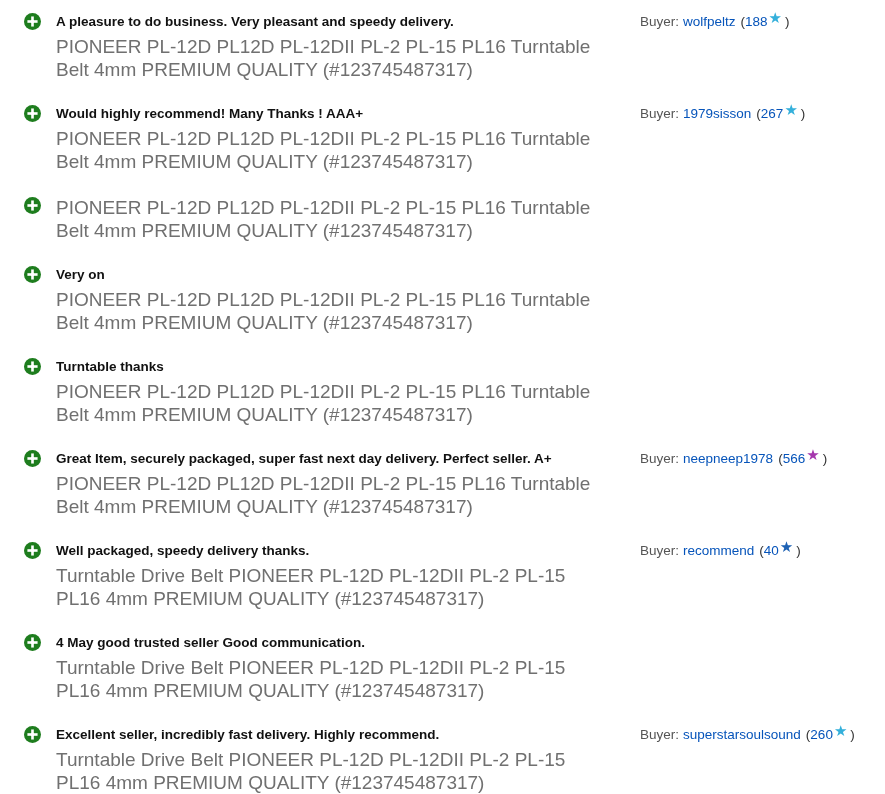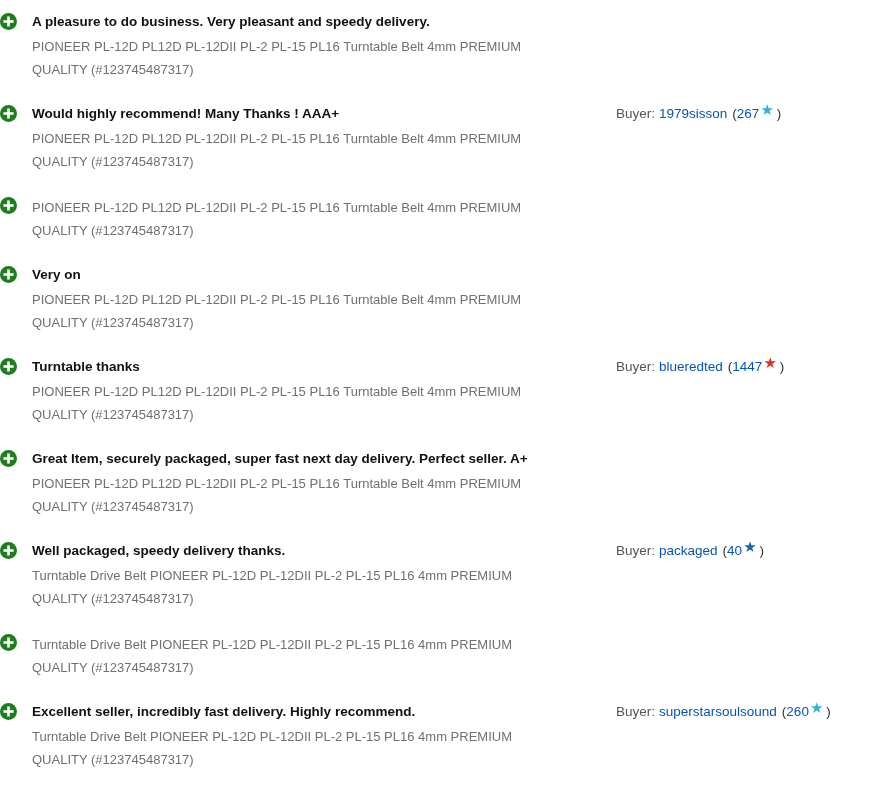--- a/index.html
+++ b/index.html
@@ -11,21 +11,21 @@
   #page {
     width: 885px;
     min-height: 794px;
     box-sizing: border-box;
     padding-top: 12px;
     background: #ffffff;
   }
   .row {
     display: flex;
     align-items: flex-start;
-    padding-left: 0;
+    padding-left: 24px;
     margin-bottom: 23px;
   }
   .icon-cell {
     width: 17px;
     height: 17px;
     margin-right: 15px;
     margin-top: 1px;
     flex: none;
   }
   .icon-cell svg { display: block; }
@@ -36,21 +36,21 @@
   .comment {
     font-size: 13.5px;
     font-weight: 700;
     color: var(--comment-text, #111111);
     line-height: 20px;
     margin-bottom: 3px;
   }
   .item-link {
     display: block;
     max-width: 535px;
-    font-size: 13px;
+    font-size: 19px;
     color: var(--item-text, #707070);
     line-height: 23px;
     text-decoration: none;
     cursor: pointer;
   }
   .buyer-cell {
     flex: none;
     font-size: 13.5px;
     line-height: 20px;
     white-space: nowrap;
@@ -90,20 +90,23 @@
     <span class="icon-cell">
       <svg width="17" height="17" viewBox="0 0 17 17">
         <circle cx="8.5" cy="8.5" r="8.5" fill="#1e7d1e"></circle>
         <path d="M7 3.2 h3 v3.8 h3.8 v3 h-3.8 v3.8 h-3 v-3.8 h-3.8 v-3 h3.8 z" fill="#ffffff" stroke="#1e7d1e" stroke-width="0.4"></path>
       </svg>
     </span>
     <div class="main-cell">
       <div class="comment">A pleasure to do business. Very pleasant and speedy delivery.</div>
       <a class="item-link">PIONEER PL-12D PL12D PL-12DII PL-2 PL-15 PL16 Turntable Belt 4mm PREMIUM QUALITY (#123745487317)</a>
     </div>
+    <div class="buyer-cell">
+      <span class="buyer-label">Buyer:</span><a class="buyer-username">wolfpeltz</a><span class="paren-open">(</span><a class="fb-count">188</a><a class="fb-star" style="color: rgb(53, 176, 219);">★</a><span class="paren-close">)</span>
+    </div>
   </div>
 
   <div class="row">
     <span class="icon-cell">
       <svg width="17" height="17" viewBox="0 0 17 17">
         <circle cx="8.5" cy="8.5" r="8.5" fill="#1e7d1e"></circle>
         <path d="M7 3.2 h3 v3.8 h3.8 v3 h-3.8 v3.8 h-3 v-3.8 h-3.8 v-3 h3.8 z" fill="#ffffff" stroke="#1e7d1e" stroke-width="0.4"></path>
       </svg>
     </span>
     <div class="main-cell">
@@ -144,62 +147,63 @@
     <span class="icon-cell">
       <svg width="17" height="17" viewBox="0 0 17 17">
         <circle cx="8.5" cy="8.5" r="8.5" fill="#1e7d1e"></circle>
         <path d="M7 3.2 h3 v3.8 h3.8 v3 h-3.8 v3.8 h-3 v-3.8 h-3.8 v-3 h3.8 z" fill="#ffffff" stroke="#1e7d1e" stroke-width="0.4"></path>
       </svg>
     </span>
     <div class="main-cell">
       <div class="comment">Turntable thanks</div>
       <a class="item-link">PIONEER PL-12D PL12D PL-12DII PL-2 PL-15 PL16 Turntable Belt 4mm PREMIUM QUALITY (#123745487317)</a>
     </div>
-    <div class="buyer-cell">
-      <span class="buyer-label">Buyer:</span><a class="buyer-username">blueredted</a><span class="paren-open">(</span><a class="fb-count">1447</a><a class="fb-star" style="color: rgb(216, 54, 42);">★</a><span class="paren-close">)</span>
-    </div>
   </div>
 
   <div class="row">
     <span class="icon-cell">
       <svg width="17" height="17" viewBox="0 0 17 17">
         <circle cx="8.5" cy="8.5" r="8.5" fill="#1e7d1e"></circle>
         <path d="M7 3.2 h3 v3.8 h3.8 v3 h-3.8 v3.8 h-3 v-3.8 h-3.8 v-3 h3.8 z" fill="#ffffff" stroke="#1e7d1e" stroke-width="0.4"></path>
       </svg>
     </span>
     <div class="main-cell">
       <div class="comment">Great Item, securely packaged, super fast next day delivery. Perfect seller. A+</div>
       <a class="item-link">PIONEER PL-12D PL12D PL-12DII PL-2 PL-15 PL16 Turntable Belt 4mm PREMIUM QUALITY (#123745487317)</a>
+    </div>
+    <div class="buyer-cell">
+      <span class="buyer-label">Buyer:</span><a class="buyer-username">neepneep1978</a><span class="paren-open">(</span><a class="fb-count">566</a><a class="fb-star" style="color: rgb(165, 55, 173);">★</a><span class="paren-close">)</span>
     </div>
   </div>
 
   <div class="row">
     <span class="icon-cell">
       <svg width="17" height="17" viewBox="0 0 17 17">
         <circle cx="8.5" cy="8.5" r="8.5" fill="#1e7d1e"></circle>
         <path d="M7 3.2 h3 v3.8 h3.8 v3 h-3.8 v3.8 h-3 v-3.8 h-3.8 v-3 h3.8 z" fill="#ffffff" stroke="#1e7d1e" stroke-width="0.4"></path>
       </svg>
     </span>
     <div class="main-cell">
       <div class="comment">Well packaged, speedy delivery thanks.</div>
       <a class="item-link">Turntable Drive Belt PIONEER PL-12D PL-12DII PL-2 PL-15 PL16 4mm PREMIUM QUALITY (#123745487317)</a>
     </div>
     <div class="buyer-cell">
-      <span class="buyer-label">Buyer:</span><a class="buyer-username">packaged</a><span class="paren-open">(</span><a class="fb-count">40</a><a class="fb-star" style="color: rgb(30, 98, 180);">★</a><span class="paren-close">)</span>
-    </div>
-  </div>
-
-  <div class="row">
-    <span class="icon-cell">
-      <svg width="17" height="17" viewBox="0 0 17 17">
-        <circle cx="8.5" cy="8.5" r="8.5" fill="#1e7d1e"></circle>
-        <path d="M7 3.2 h3 v3.8 h3.8 v3 h-3.8 v3.8 h-3 v-3.8 h-3.8 v-3 h3.8 z" fill="#ffffff" stroke="#1e7d1e" stroke-width="0.4"></path>
-      </svg>
-    </span>
-    <div class="main-cell">
+      <span class="buyer-label">Buyer:</span><a class="buyer-username">recommend</a><span class="paren-open">(</span><a class="fb-count">40</a><a class="fb-star" style="color: rgb(30, 98, 180);">★</a><span class="paren-close">)</span>
+    </div>
+  </div>
+
+  <div class="row">
+    <span class="icon-cell">
+      <svg width="17" height="17" viewBox="0 0 17 17">
+        <circle cx="8.5" cy="8.5" r="8.5" fill="#1e7d1e"></circle>
+        <path d="M7 3.2 h3 v3.8 h3.8 v3 h-3.8 v3.8 h-3 v-3.8 h-3.8 v-3 h3.8 z" fill="#ffffff" stroke="#1e7d1e" stroke-width="0.4"></path>
+      </svg>
+    </span>
+    <div class="main-cell">
+      <div class="comment">4 May good trusted seller Good communication.</div>
       <a class="item-link">Turntable Drive Belt PIONEER PL-12D PL-12DII PL-2 PL-15 PL16 4mm PREMIUM QUALITY (#123745487317)</a>
     </div>
   </div>
 
   <div class="row">
     <span class="icon-cell">
       <svg width="17" height="17" viewBox="0 0 17 17">
         <circle cx="8.5" cy="8.5" r="8.5" fill="#1e7d1e"></circle>
         <path d="M7 3.2 h3 v3.8 h3.8 v3 h-3.8 v3.8 h-3 v-3.8 h-3.8 v-3 h3.8 z" fill="#ffffff" stroke="#1e7d1e" stroke-width="0.4"></path>
       </svg>

